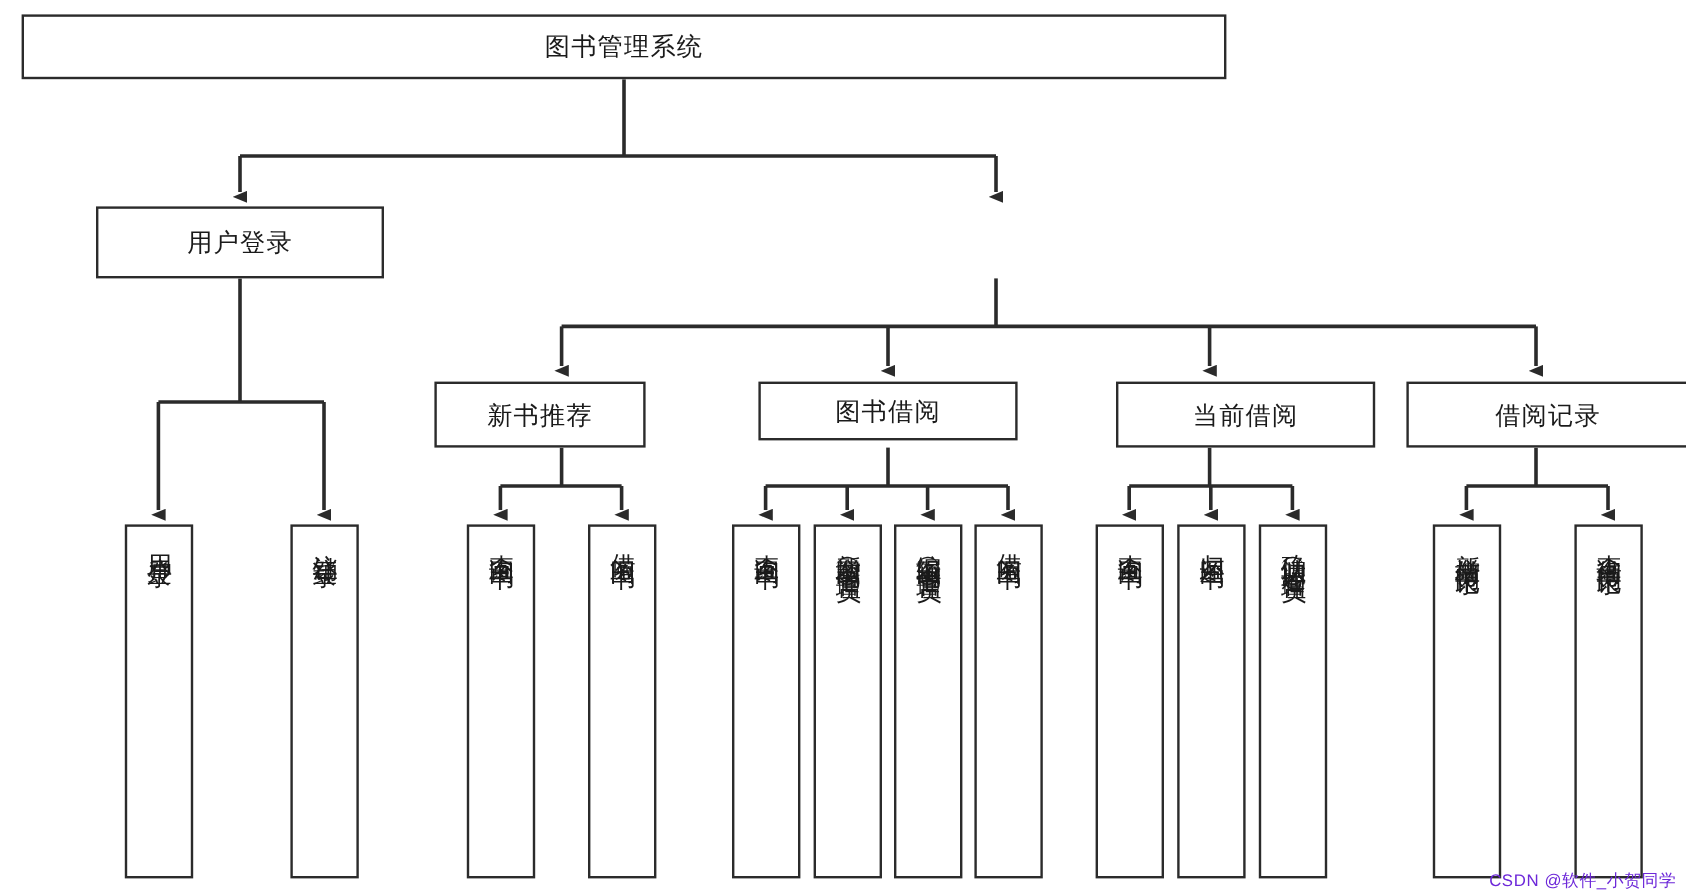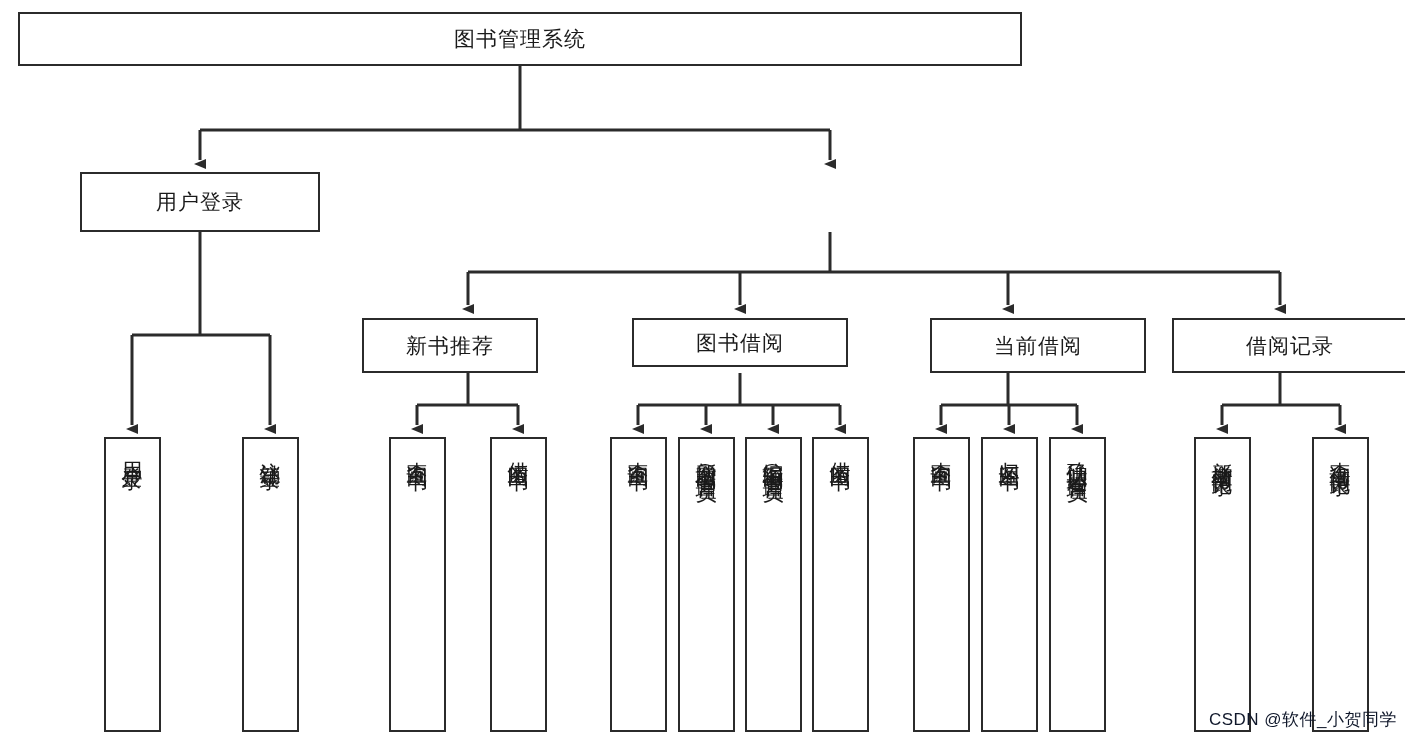--- a/index.html
+++ b/index.html
@@ -53,23 +53,23 @@
   .node .htext {
     white-space: nowrap;
   }
   
   #node-root {
     border-width: 2px;
   }
   .watermark {
     position: absolute;
     right: 8px;
-    bottom: 16px;
-    font-size: 17px;
-    color: #0f172a;
+    bottom: 4px;
+    font-size: 14px;
+    color: #6d28d9;
     white-space: nowrap;
     letter-spacing: 0.5px;
   }
 </style>
 </head>
 <body>
 
 <div id="canvas">
 
   <svg id="edges" viewBox="0 0 1405 747" xmlns="http://www.w3.org/2000/svg">

